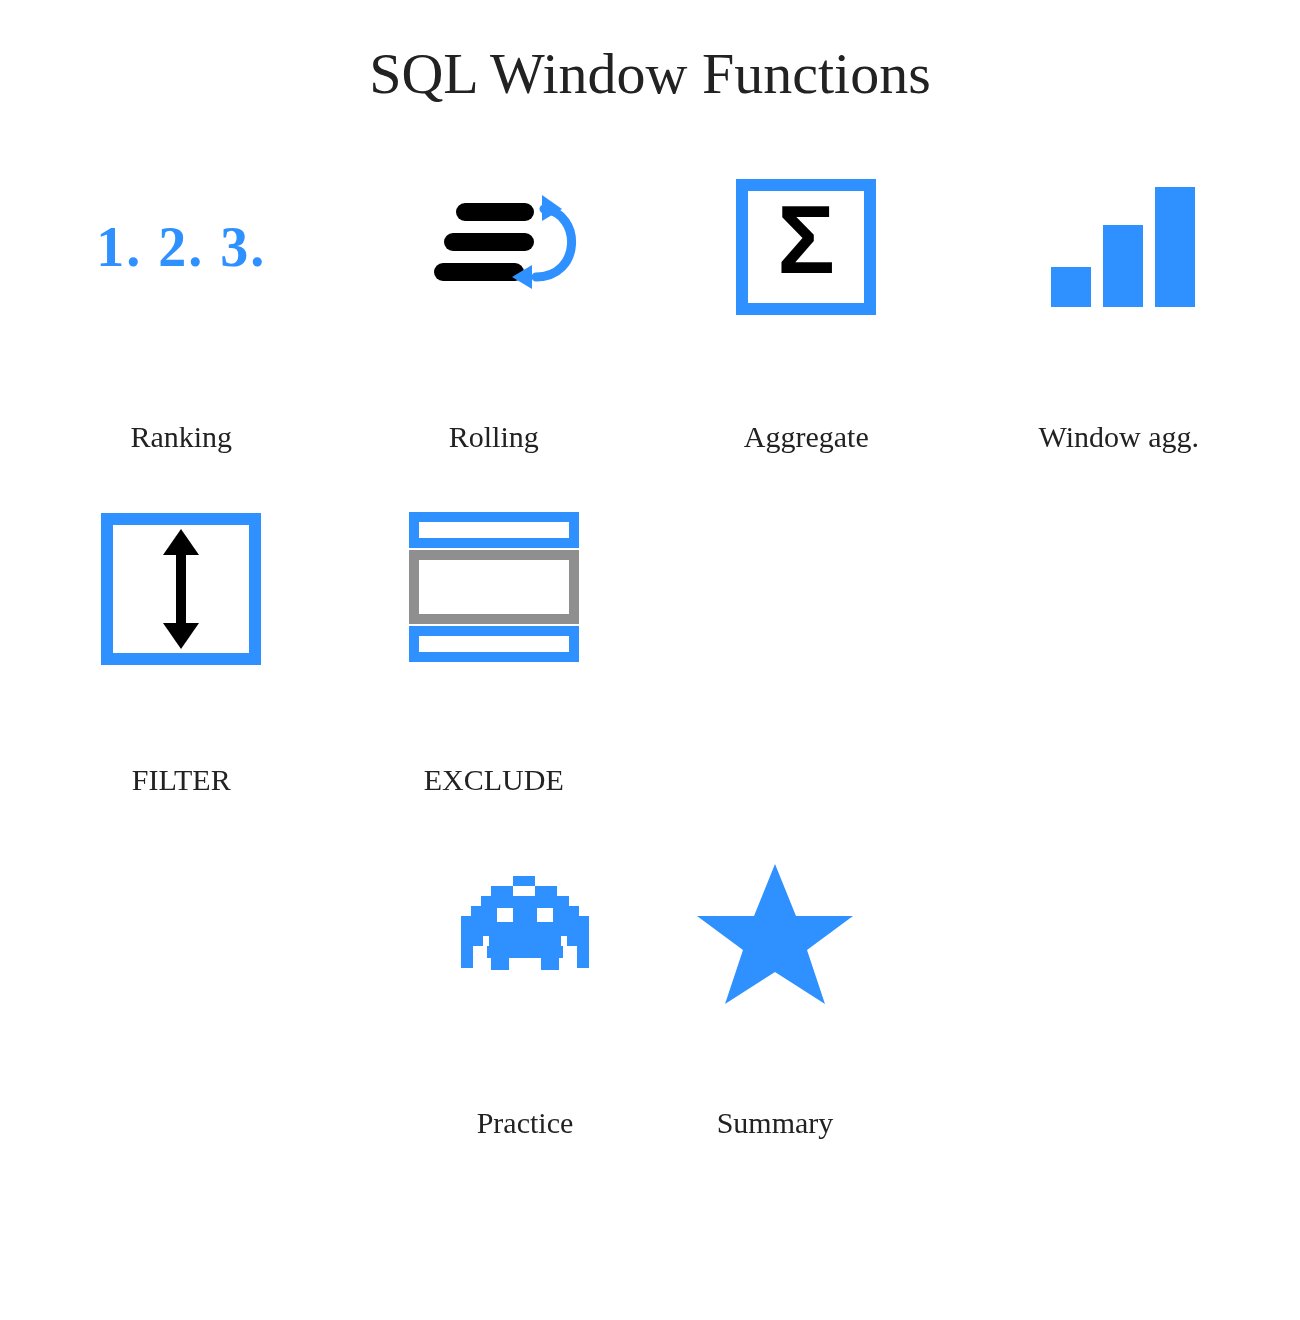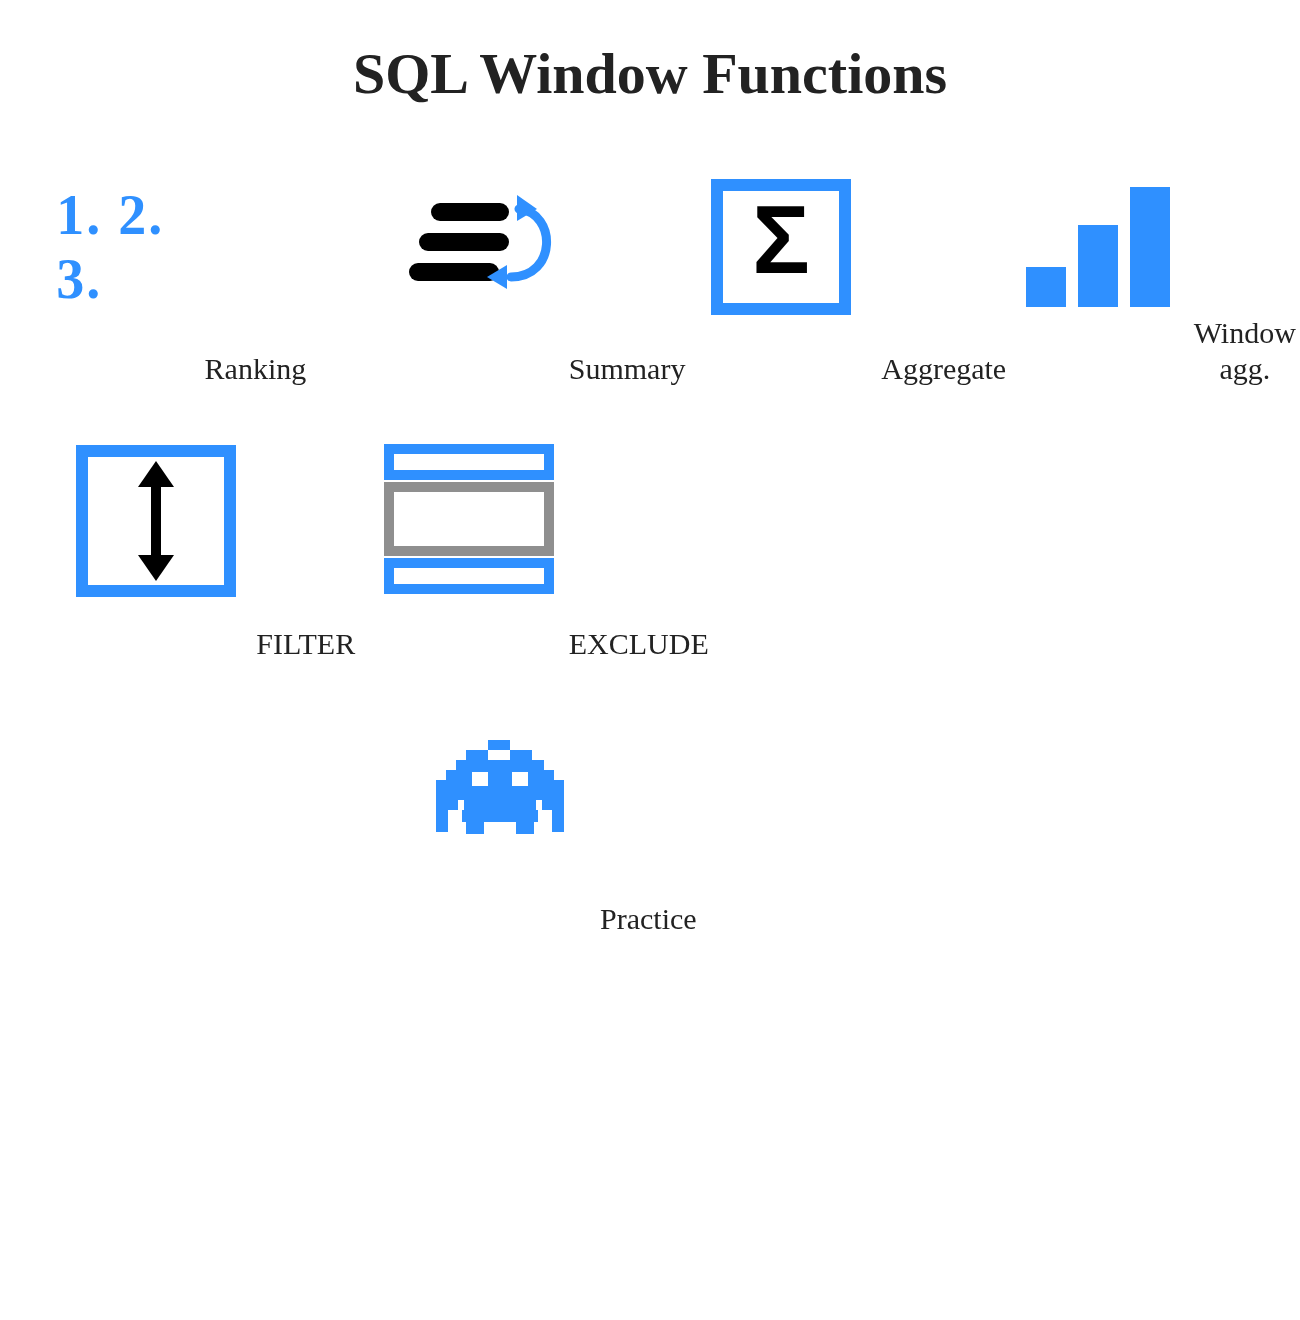--- a/index.html
+++ b/index.html
@@ -12,36 +12,36 @@
     margin:0;
     width:1300px;
     height:1320px;
     background:#fff;
     font-family:"Comic Sans MS","Comic Sans","Chalkboard SE","Segoe Script",cursive;
     color:#222;
     padding:40px 40px 0 40px;
   }
   h1{
     text-align:center;
-    font-weight:700;
+    font-weight:400;
     font-size:58px;
     margin:0 0 55px 0;
   }
   .grid{
     display:grid;
     grid-template-columns:repeat(4,1fr);
     column-gap:30px;
     row-gap:50px;
     justify-items:center;
   }
   .tile{
     width:250px;
     display:flex;
-    flex-direction:row;
-    align-items:flex-end;
+    flex-direction:column;
+    align-items:center;
   }
   .ico{
     width:200px;
     height:170px;
     display:flex;
     align-items:center;
     justify-content:center;
     margin-bottom:55px;
   }
   .label{
@@ -79,21 +79,21 @@
       <svg viewBox="0 0 200 160" width="200" height="160">
         <rect x="62" y="36" width="78" height="18" rx="9" fill="#000"></rect>
         <rect x="50" y="66" width="90" height="18" rx="9" fill="#000"></rect>
         <rect x="40" y="96" width="90" height="18" rx="9" fill="#000"></rect>
 
         <path d="M150 42 C 188 46, 188 110, 142 110" fill="none" stroke="#2f90ff" stroke-width="9" stroke-linecap="round"></path>
         <polygon points="148,28 168,42 148,54" fill="#2f90ff"></polygon>
         <polygon points="138,98 138,122 118,110" fill="#2f90ff"></polygon>
       </svg>
     </div>
-    <div class="label">Summary</div>
+    <div class="label">Rolling</div>
   </div>
 
   <div class="tile">
     <div class="ico">
       <svg viewBox="0 0 200 160" width="200" height="160">
         <rect x="36" y="18" width="128" height="124" fill="none" stroke="#2f90ff" stroke-width="12"></rect>
         <text x="100" y="106" text-anchor="middle" font-family="Arial,Helvetica,sans-serif" font-size="96" font-weight="800" fill="#000">Σ</text>
       </svg>
     </div>
     <div class="label">Aggregate</div>
@@ -157,15 +157,23 @@
               <rect x="116" y="110" width="18" height="12"></rect>
 
             <rect x="72" y="60" width="16" height="14" fill="#fff"></rect>
             <rect x="112" y="60" width="16" height="14" fill="#fff"></rect>
           </g>
         </svg>
       </div>
       <div class="label">Practice</div>
     </div>
 
+    <div class="tile">
+      <div class="ico">
+        <svg viewBox="0 0 200 170" width="200" height="170">
+          <polygon fill="#2f90ff" points="100,16 121,68 178,68 132,102 150,156 100,124 50,156 68,102 22,68 79,68"></polygon>
+        </svg>
+      </div>
+      <div class="label">Summary</div>
+    </div>
   </div>
 
 </div>
 
 </body></html>

